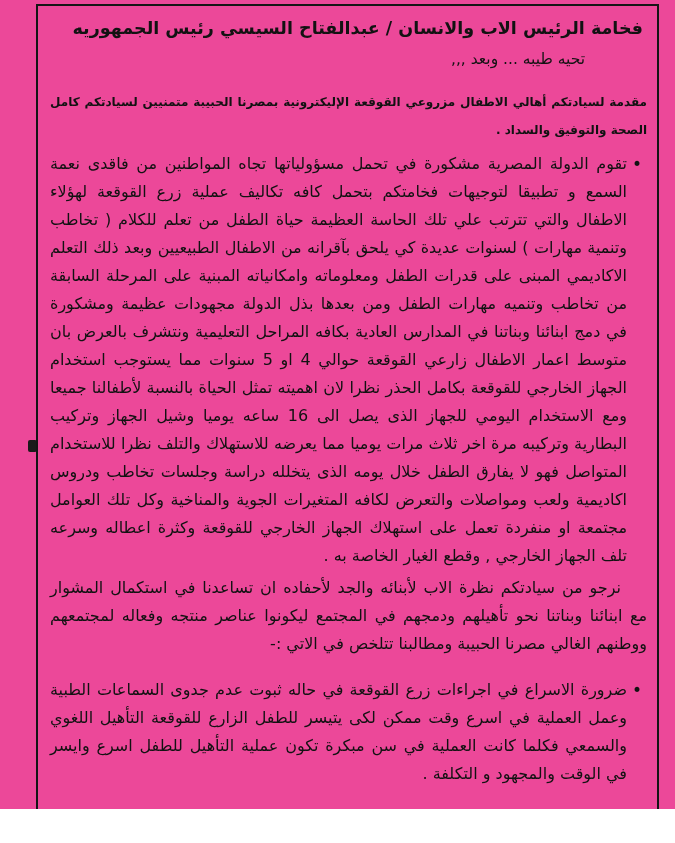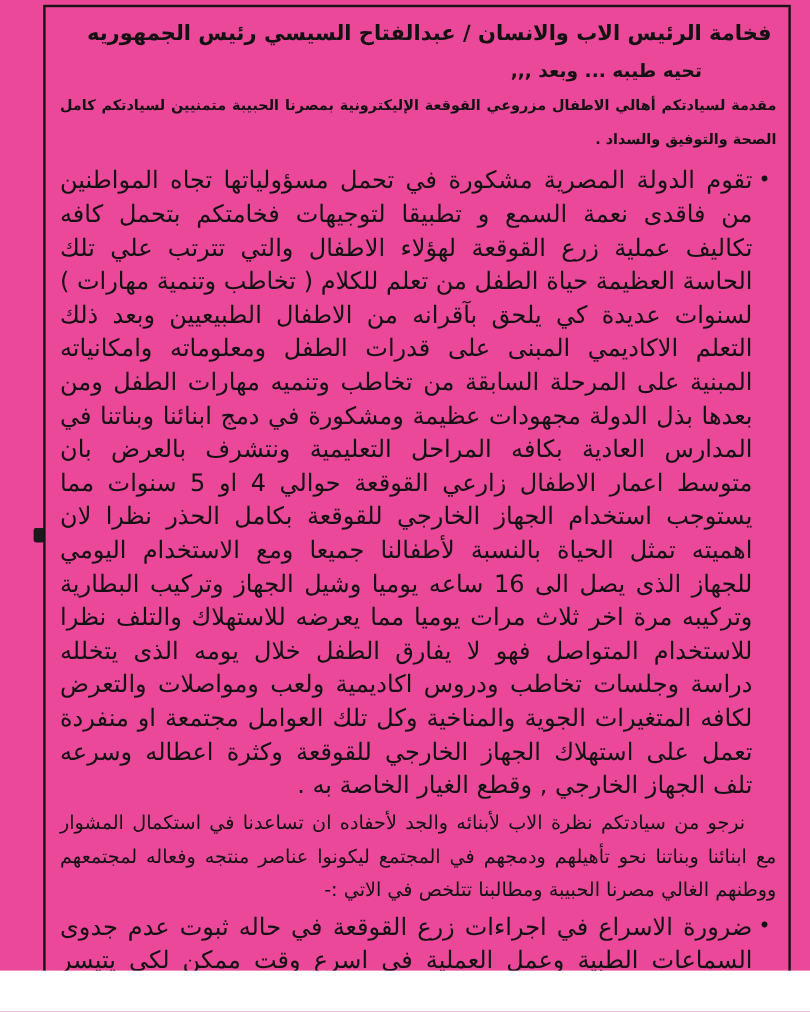--- a/index.html
+++ b/index.html
@@ -30,24 +30,24 @@
     font-size: 17.5px;
     font-weight: bold;
     text-align: right;
     padding-right: 4px;
     margin-top: 4px;
     margin-bottom: 12px;
     letter-spacing: 0.2px;
   }
   .greeting {
     font-size: 15.5px;
-    font-weight: 700;
+    font-weight: 400;
     text-align: right;
     padding-right: 62px;
-    margin-bottom: 6px;
+    margin-bottom: 20px;
   }
   .intro {
     font-size: 12px;
     font-weight: bold;
     line-height: 28px;
     text-align: justify;
     text-justify: inter-word;
     margin-bottom: 6px;
   }
   .leadin {
@@ -63,38 +63,38 @@
   }
   .bullet {
     flex: 0 0 auto;
     width: 20px;
     text-align: center;
     font-size: 17px;
     line-height: 28px;
   }
   .bullet-text {
     flex: 1 1 auto;
-    font-size: 20px;
+    font-size: 16px;
     line-height: 28px;
     text-align: justify;
     text-justify: inter-word;
   }
   .lidha {
     font-size: 17px;
     font-weight: bold;
     text-align: center;
     margin: 10px 0 12px 0;
     letter-spacing: 0.5px;
   }
   .appeal {
     font-size: 16px;
     line-height: 28px;
     text-align: justify;
     text-justify: inter-word;
-    margin-bottom: 2px;
+    margin-bottom: 18px;
     text-indent: 26px;
   }
   .artifact {
     position: absolute;
     background: #1a1a1a;
     border-radius: 2px;
   }
   .artifact-1 { left: 28px; top: 440px; width: 9px; height: 12px; }
   .artifact-2 { left: 22px; top: 832px; width: 10px; height: 7px; }
 </style>

